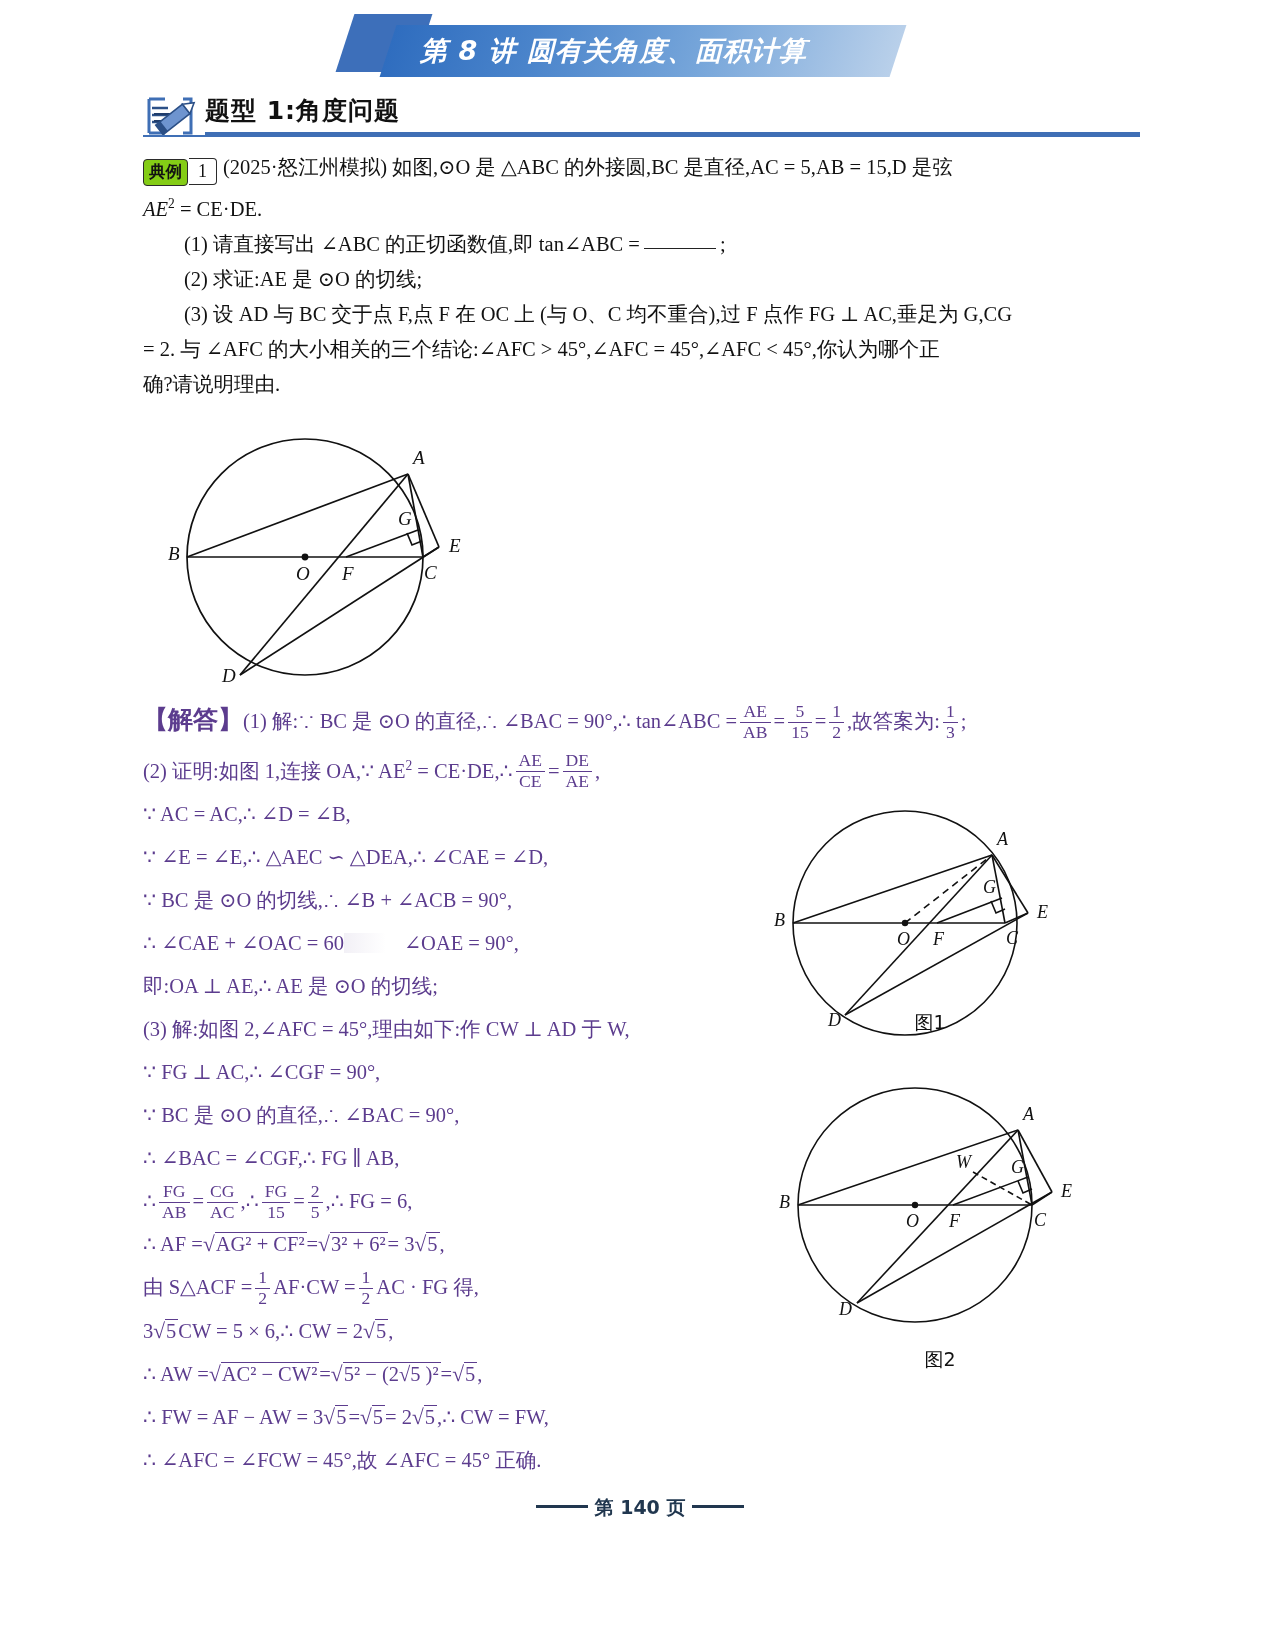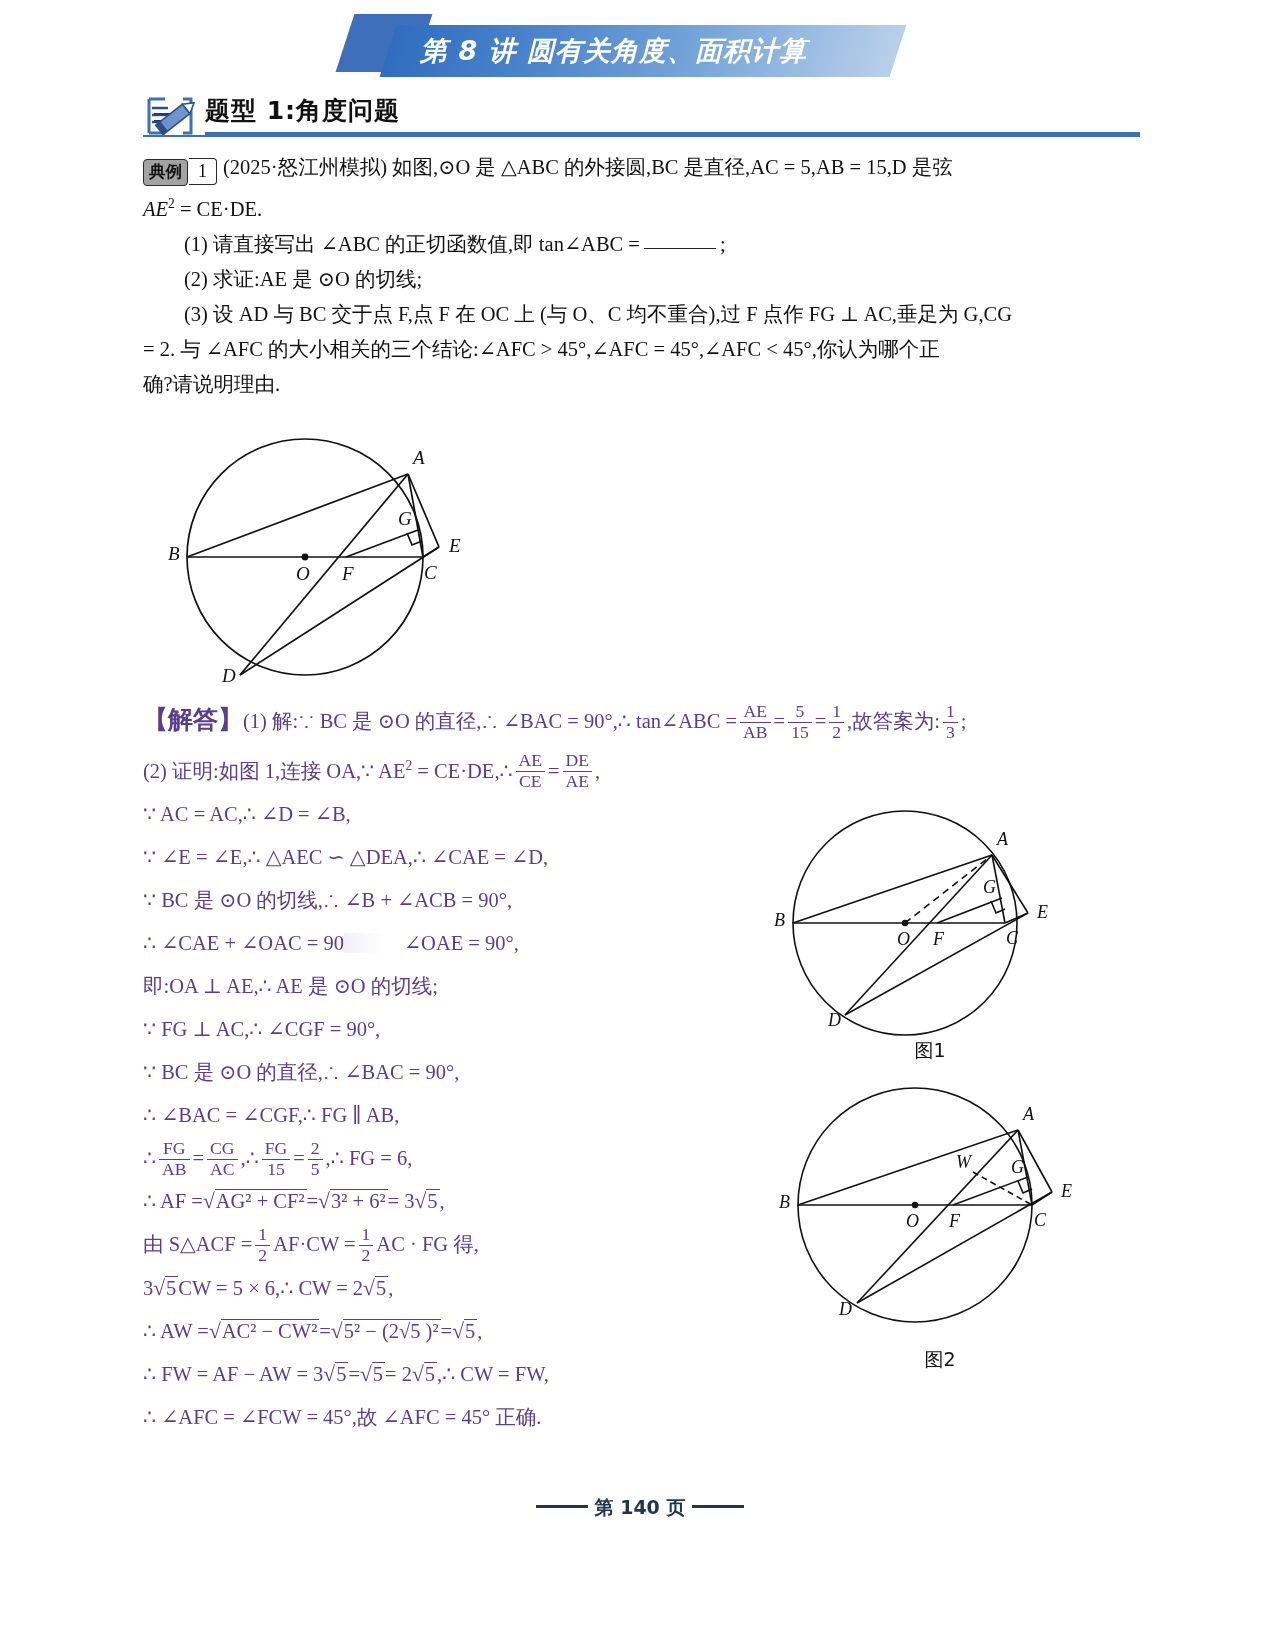--- a/index.html
+++ b/index.html
@@ -86,21 +86,21 @@
     font-size: 20.5px;
     line-height: 35px;
     color: #121212;
   }
   .badge-row { display: block; }
   .badge {
     display: inline-block;
     vertical-align: -3px;
     border: 1.6px solid #2b2b2b;
     border-radius: 4px;
-    background: #a3a3a3;
+    background: #84cc16;
     font-family: "DejaVu Sans", "Liberation Sans", sans-serif;
     font-weight: bold;
     font-size: 16.5px;
     padding: 2px 5px 3px 5px;
     line-height: 20px;
     margin-right: 1px;
   }
   .badge-num {
     display: inline-block;
     vertical-align: -3px;
@@ -129,21 +129,21 @@
   .fig-main { position: absolute; left: 160px; top: 432px; }
   .fig1 { position: absolute; left: 740px; top: 800px; }
   .fig2 { position: absolute; left: 775px; top: 1075px; }
   .fig-cap {
     font-family: "DejaVu Sans", "Liberation Sans", serif;
     font-size: 19px;
     text-align: center;
     color: #111;
     margin-top: 2px;
   }
-  .fig-cap-1 { position: absolute; left: 740px; top: 1036px; width: 380px; }
+  .fig-cap-1 { position: absolute; left: 740px; top: 1008px; width: 380px; }
   .fig-cap-2 { position: absolute; left: 775px; top: 1345px; width: 330px; }
 
   
   .sol {
     position: absolute;
     left: 143px; top: 700px;
     width: 1000px;
     color: #5c3c8e;
     font-size: 20.5px;
     line-height: 43px;
@@ -257,22 +257,23 @@
 <div class="sol">
   <p>
     <span class="tag">【解答】</span><span>(1) 解:∵ BC 是 ⊙O 的直径,∴ ∠BAC = 90°,∴ tan∠ABC =</span><span class="frac"><span class="num">AE</span><span class="den">AB</span></span><span>=</span><span class="frac"><span class="num">5</span><span class="den">15</span></span><span>=</span><span class="frac"><span class="num">1</span><span class="den">2</span></span><span>,故答案为:</span><span class="frac"><span class="num">1</span><span class="den">3</span></span><span>;</span>
   </p>
   <p>
     <span>(2) 证明:如图 1,连接 OA,∵ AE</span><sup class="sq">2</sup><span> = CE·DE,∴</span><span class="frac"><span class="num">AE</span><span class="den">CE</span></span><span>=</span><span class="frac"><span class="num">DE</span><span class="den">AE</span></span><span>,</span>
   </p>
   <p>∵ AC = AC,∴ ∠D = ∠B,</p>
   <p>∵ ∠E = ∠E,∴ △AEC ∽ △DEA,∴ ∠CAE = ∠D,</p>
   <p>∵ BC 是 ⊙O 的切线,∴ ∠B + ∠ACB = 90°,</p>
-  <p><span>∴ ∠CAE + ∠OAC = 90</span><span class="smudge"></span><span>∠OAE = 90°,</span></p>
+  <p><span>∴ ∠CAE + ∠OAC = 60</span><span class="smudge"></span><span>∠OAE = 90°,</span></p>
   <p>即:OA ⊥ AE,∴ AE 是 ⊙O 的切线;</p>
+  <p>(3) 解:如图 2,∠AFC = 45°,理由如下:作 CW ⊥ AD 于 W,</p>
   <p>∵ FG ⊥ AC,∴ ∠CGF = 90°,</p>
   <p>∵ BC 是 ⊙O 的直径,∴ ∠BAC = 90°,</p>
   <p>∴ ∠BAC = ∠CGF,∴ FG ∥ AB,</p>
   <p>
     <span>∴</span><span class="frac"><span class="num">FG</span><span class="den">AB</span></span><span>=</span><span class="frac"><span class="num">CG</span><span class="den">AC</span></span><span>,∴</span><span class="frac"><span class="num">FG</span><span class="den">15</span></span><span>=</span><span class="frac"><span class="num">2</span><span class="den">5</span></span><span>,∴ FG = 6,</span>
   </p>
   <p>
     <span>∴ AF =</span><span class="rad"><span class="sign">√</span><span class="body">AG² + CF²</span></span><span>=</span><span class="rad"><span class="sign">√</span><span class="body">3² + 6²</span></span><span>= 3</span><span class="rad"><span class="sign">√</span><span class="body">5</span></span><span>,</span>
   </p>
   <p>

